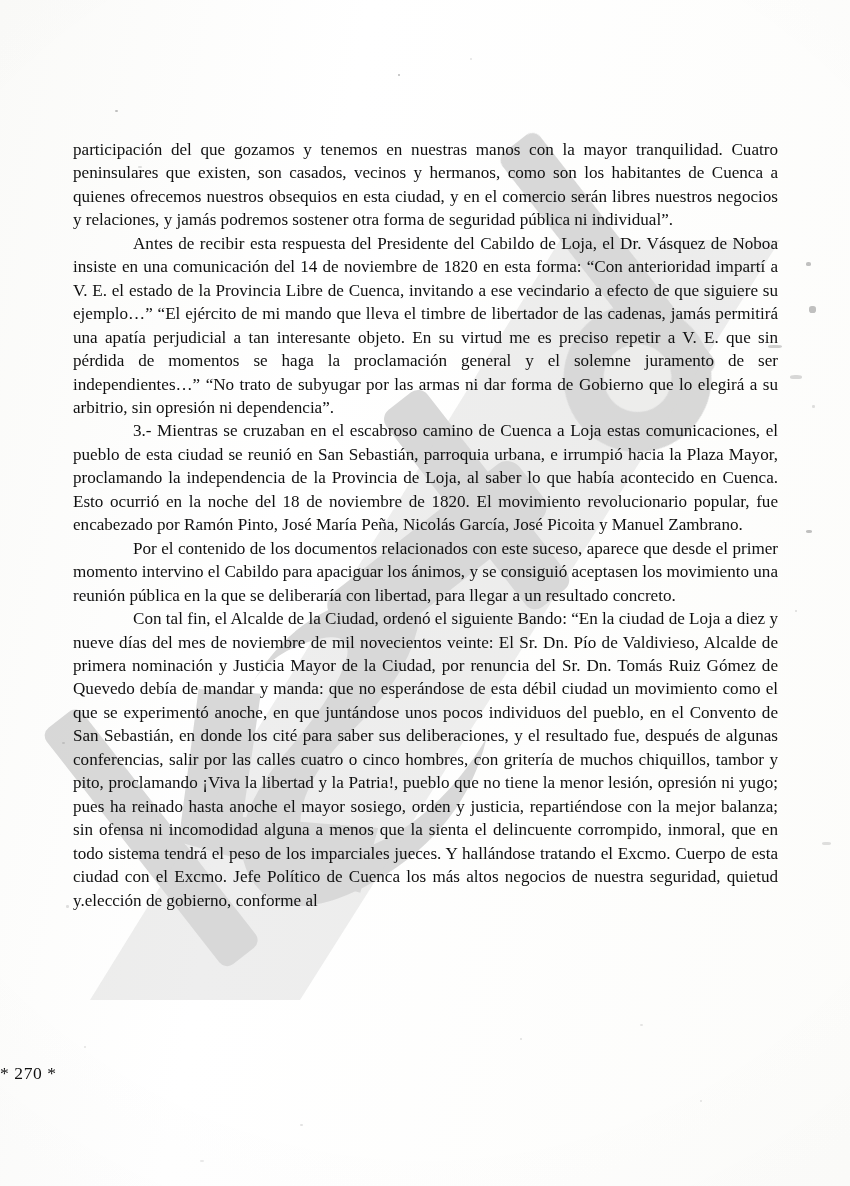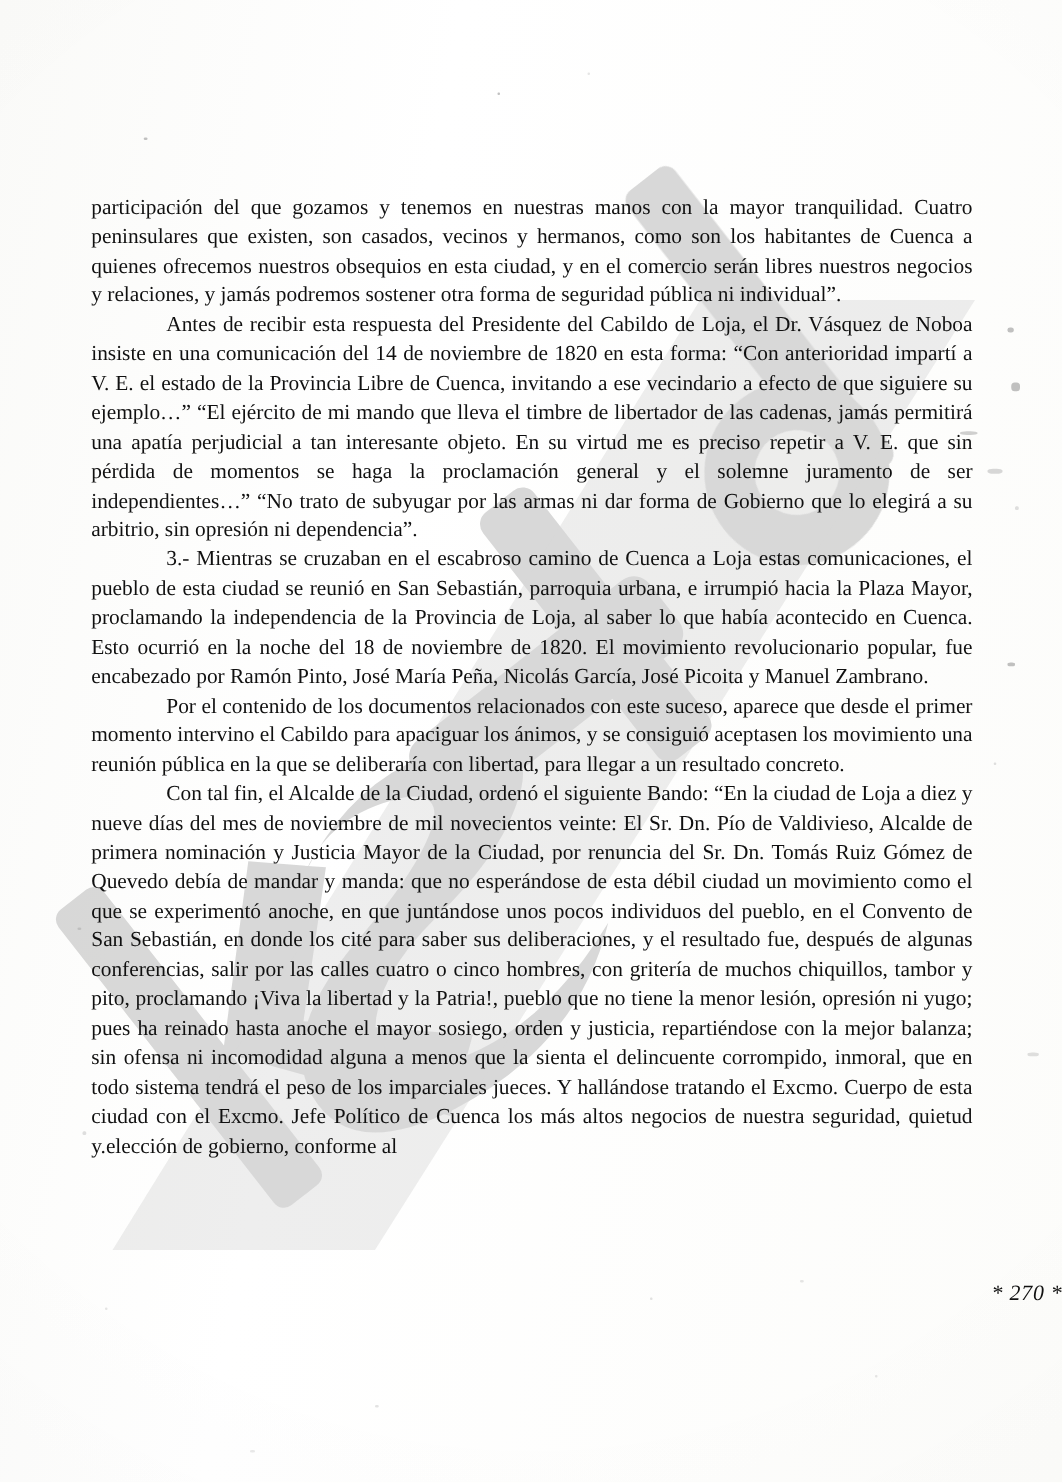--- a/index.html
+++ b/index.html
@@ -47,21 +47,21 @@
     top: 0;
     width: 850px;
     height: 1186px;
     pointer-events: none;
     opacity: 1;
   }
 
   #text-block {
     position: absolute;
     left: 73px;
-    top: 154px;
+    top: 138px;
     width: 705px;
     font-size: 17.1px;
     line-height: 23.45px;
     color: #101010;
     text-align: justify;
     text-justify: inter-word;
     -webkit-font-smoothing: none;
   }
   #text-block p {
     margin: 0;
@@ -72,27 +72,26 @@
     text-indent: 60px;
   }
   #text-block p.last-line-left {
     text-align-last: left;
   }
 
   #page-number {
     position: absolute;
     left: 0;
     right: 0;
-    top: 1024px;
-    text-align: right;
+    top: 1063px;
+    text-align: left;
     font-size: 17.5px;
     letter-spacing: 0.6px;
     color: #111;
     font-family: "Liberation Serif", "DejaVu Serif", serif;
-    font-style: italic;
   }
 </style>
 </head>
 <body>
 
 <div id="page">
 
   <div id="paper-texture"></div>
 
   <svg id="watermark" viewBox="0 0 850 1186" xmlns="http://www.w3.org/2000/svg" aria-hidden="true">

